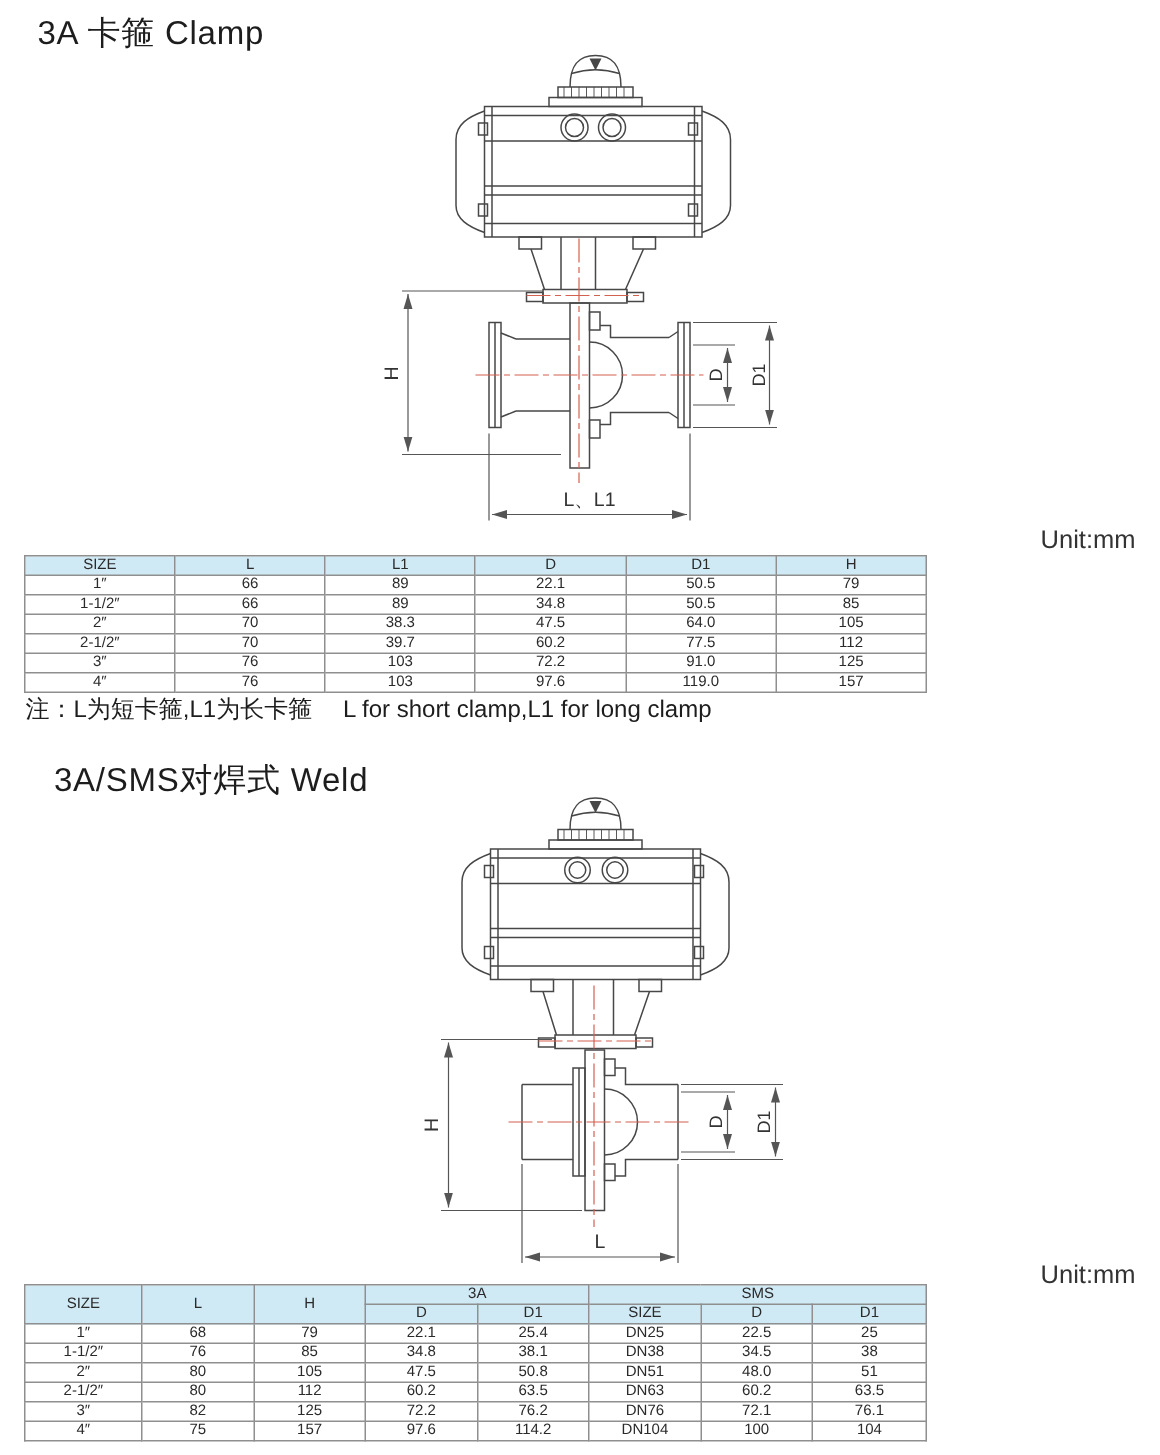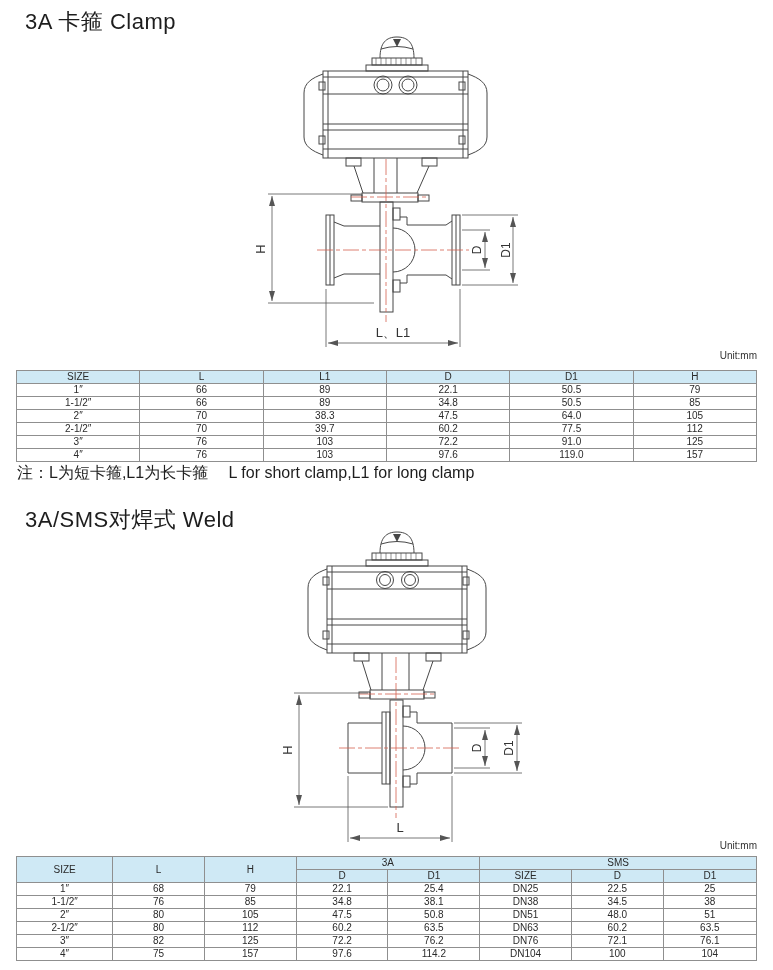--- a/index.html
+++ b/index.html
@@ -2,24 +2,24 @@
 <html><head>
 <meta charset="utf-8">
 <style>
   html,body{margin:0;padding:0;}
   body{
     width:773px;height:970px;position:relative;background:#ffffff;
     font-family:"Liberation Sans","DejaVu Sans",sans-serif;color:#222;
     overflow:hidden;
   }
   .title{position:absolute;font-size:22px;letter-spacing:.5px;color:#1d1d1d;}
-  .unit{position:absolute;right:16px;font-size:10px;color:#333;}
+  .unit{position:absolute;right:16px;font-size:17px;color:#333;}
   .note{position:absolute;left:17px;font-size:16px;color:#1d1d1d;}
   table.dim{
-    position:absolute;left:16px;width:741px;border-collapse:collapse;
+    position:absolute;left:16px;width:602px;border-collapse:collapse;
     table-layout:fixed;border:1px solid #6d9cb1;background:#fff;
   }
   table.dim th,table.dim td{
     border:1px solid #8f8f8f;font-size:10px;font-weight:normal;
     text-align:center;vertical-align:middle;padding:0;height:12px;
     line-height:12px;color:#2a2a2a;white-space:nowrap;
   }
   table.dim th{background:#cfe9f5;}
   svg text{font-family:"Liberation Sans","DejaVu Sans",sans-serif;fill:#333;}
   .drawing{position:absolute;}
@@ -165,21 +165,21 @@
         <td>103</td>
         <td>97.6</td>
         <td>119.0</td>
         <td>157</td>
       </tr>
     </tbody>
 </table>
 
 <div class="note" style="top:463px">注：L为短卡箍,L1为长卡箍　 L for short clamp,L1 for long clamp</div>
 
-<div class="title" style="left:25px;top:505px">3A/SMS对焊式 Weld</div>
+<div class="title" style="left:36px;top:505px">3A/SMS对焊式 Weld</div>
 
 <svg class="drawing" style="left:242px;top:520px" width="340" height="335" viewBox="0 0 340 335">
 
   <g stroke="#474747" fill="none" stroke-width="1">
     <path d="M138,33 C138,18 144,12 155,12 C166,12 172,18 172,33"></path>
     <path d="M139,24 Q155,19 171,24"></path>
     <path d="M151,14 L159,14 L155,22 Z" fill="#474747" stroke="none"></path>
     <rect x="130" y="33" width="50" height="7"></rect>
     <path d="M134,33 V40 M139,33 V40 M144,33 V40 M149,33 V40 M154,33 V40 M159,33 V40 M164,33 V40 M169,33 V40 M174,33 V40" stroke-width="0.6"></path>
     <rect x="124" y="40" width="62" height="6"></rect>

